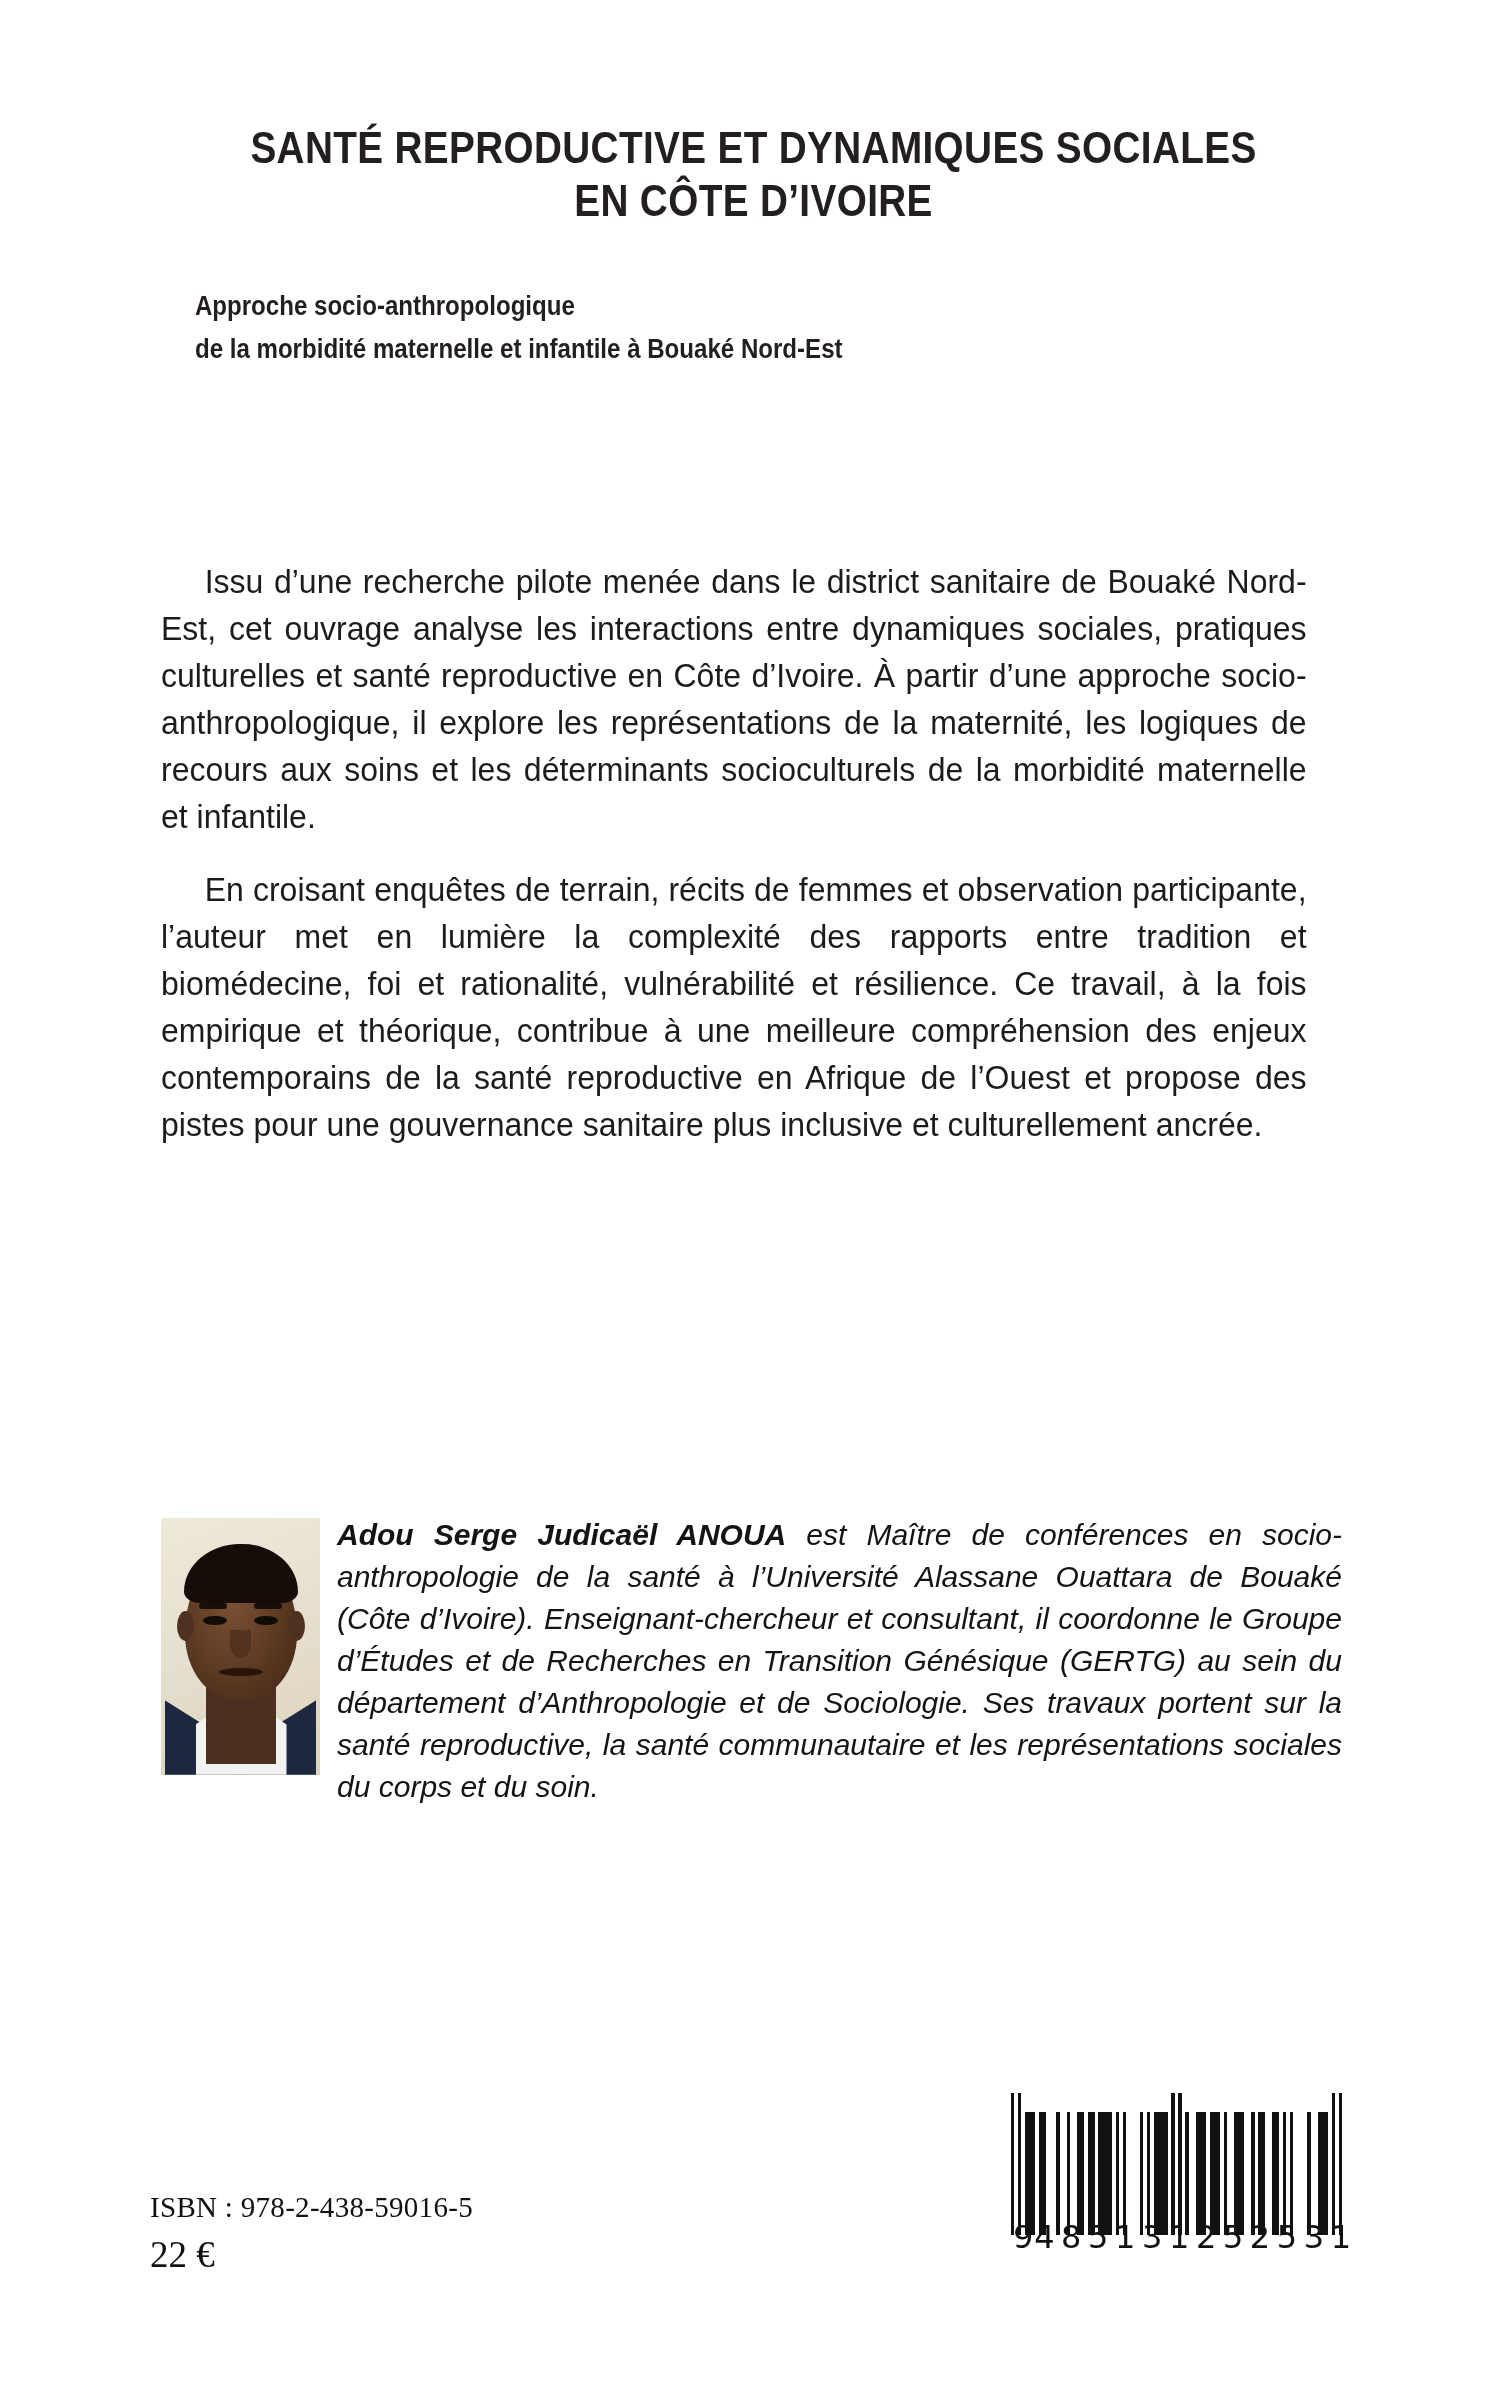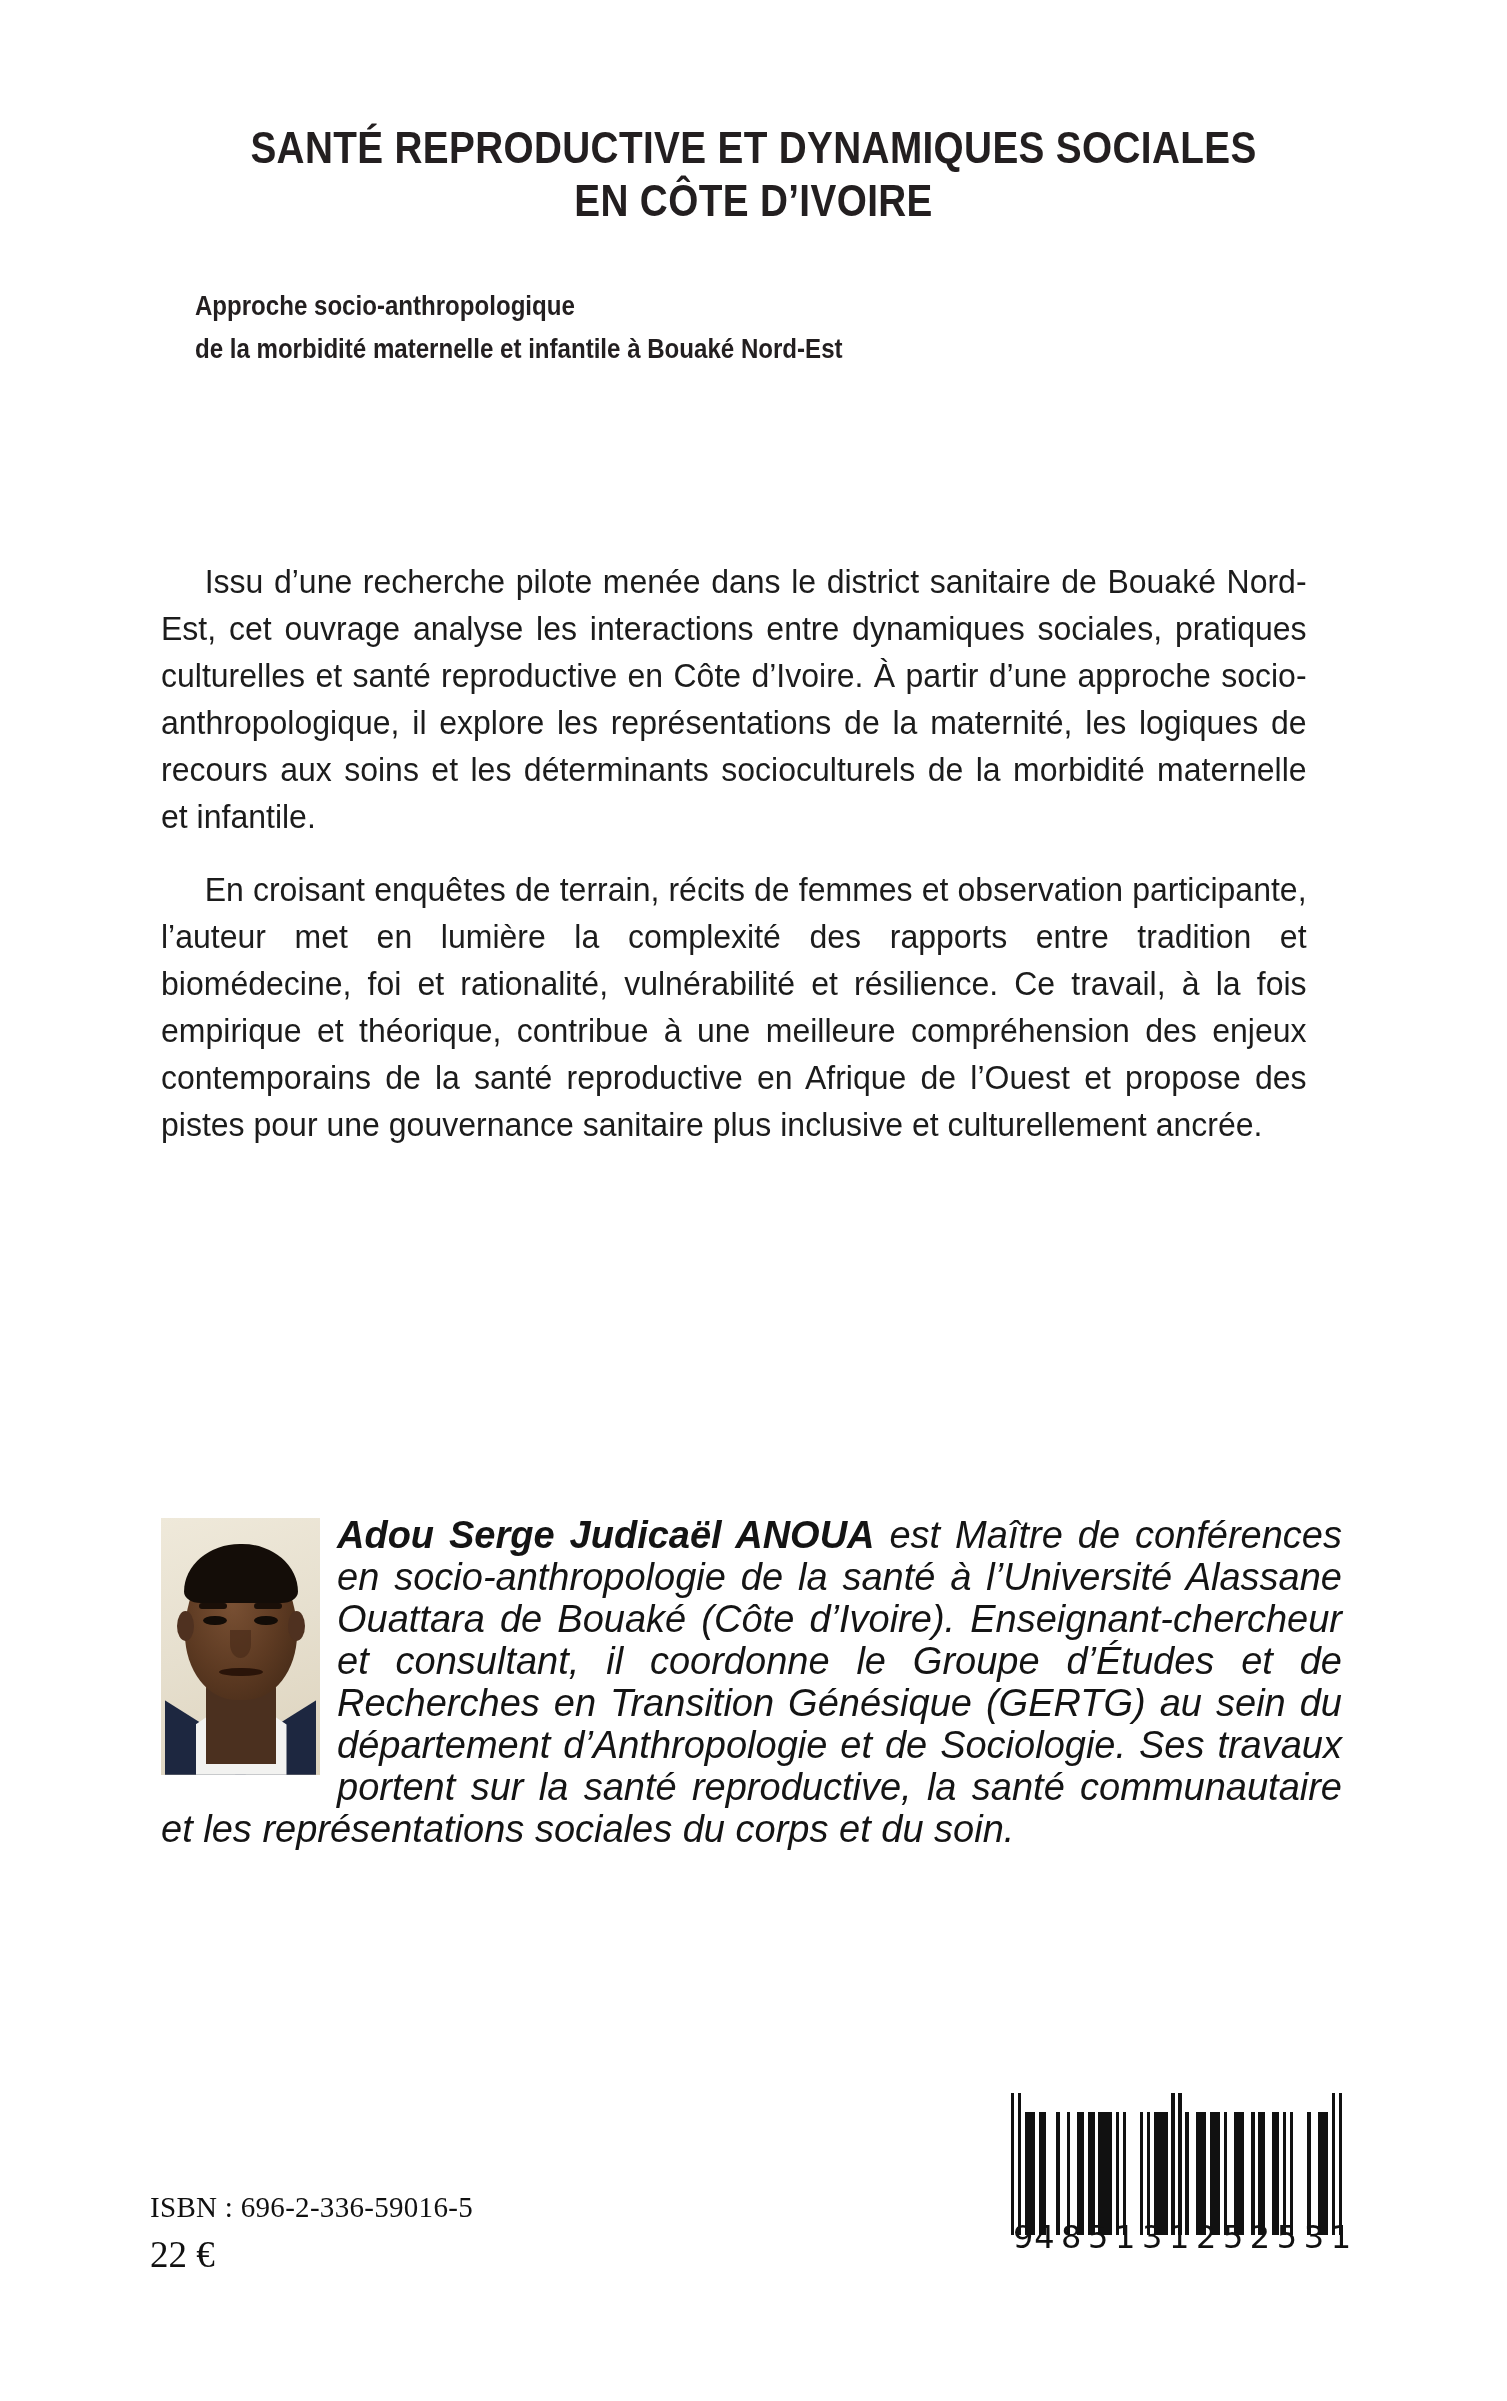--- a/index.html
+++ b/index.html
@@ -209,21 +209,21 @@
     width: 44px;
     height: 8.5px;
     margin-left: -22px;
     background: #2a1409;
     border-radius: 50%;
   }
 
   .bio-text {
     font-family: "Liberation Sans Narrow", "Liberation Sans", sans-serif;
     font-style: italic;
-    font-size: 38px;
+    font-size: 30px;
     line-height: 42px;
     text-align: justify;
     color: #141414;
     margin: 0;
   }
   .bio-name {
     font-weight: bold;
     font-style: italic;
   }
 
@@ -315,21 +315,21 @@
       <div class="brow-r"></div>
       <div class="eye-l"></div>
       <div class="eye-r"></div>
       <div class="nose"></div>
       <div class="mouth"></div>
     </div>
     <p class="bio-text"><span class="bio-name">Adou Serge Judicaël ANOUA</span><span> est Maître de conférences en socio-anthropologie de la santé à l’Université Alassane Ouattara de Bouaké (Côte d’Ivoire). Enseignant-chercheur et consultant, il coordonne le Groupe d’Études et de Recherches en Transition Génésique (GERTG) au sein du département d’Anthropologie et de Sociologie. Ses travaux portent sur la santé reproductive, la santé communautaire et les représentations sociales du corps et du soin.</span></p>
   </div>
 
   <div class="isbn-block">
-    <div class="isbn-line">ISBN : 696-2-336-59016-5</div>
+    <div class="isbn-line">ISBN : 978-2-438-59016-5</div>
     <div class="price-line">22 €</div>
   </div>
 
   <div class="barcode-block">
     <div class="barcode-bars" id="barcode-bars">
         <i class="guard" style="width: 3.5px;"></i>
         <i class="guard" style="width: 3.5px; background: transparent;"></i>
         <i class="guard" style="width: 3.5px;"></i>
         <i style="width: 3.5px; background: transparent;"></i>
         <i style="width: 3.5px;"></i>

